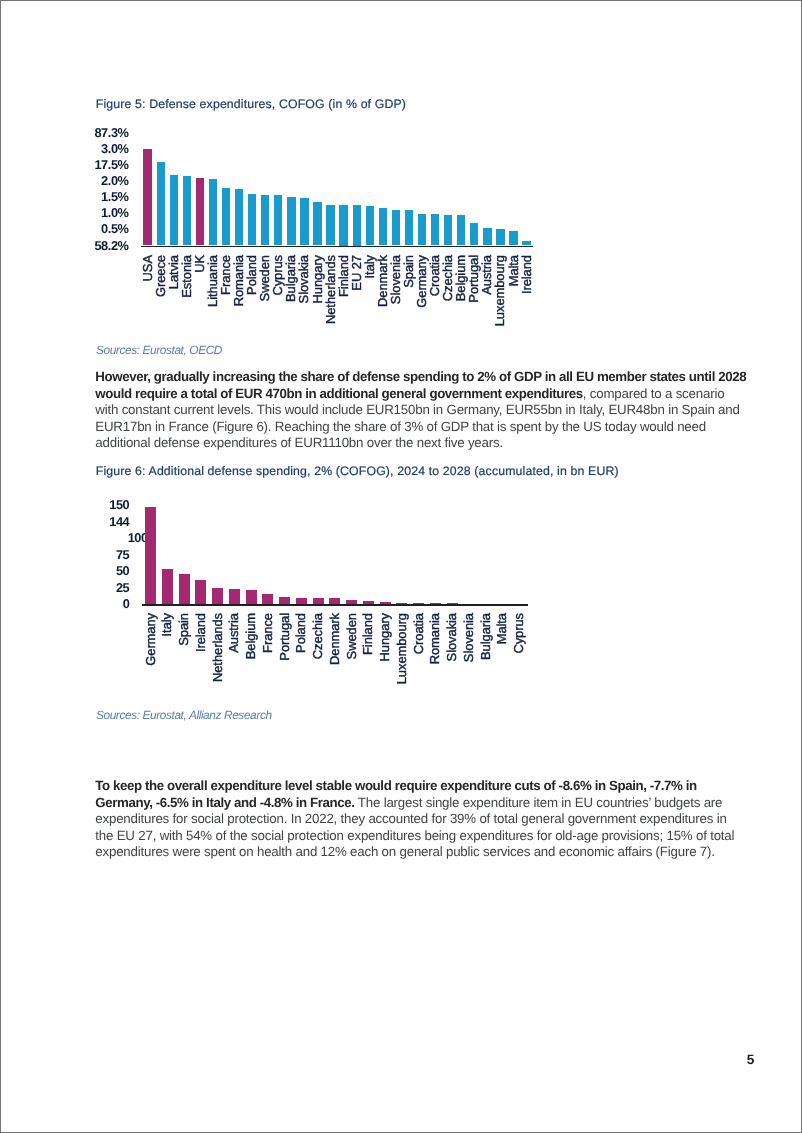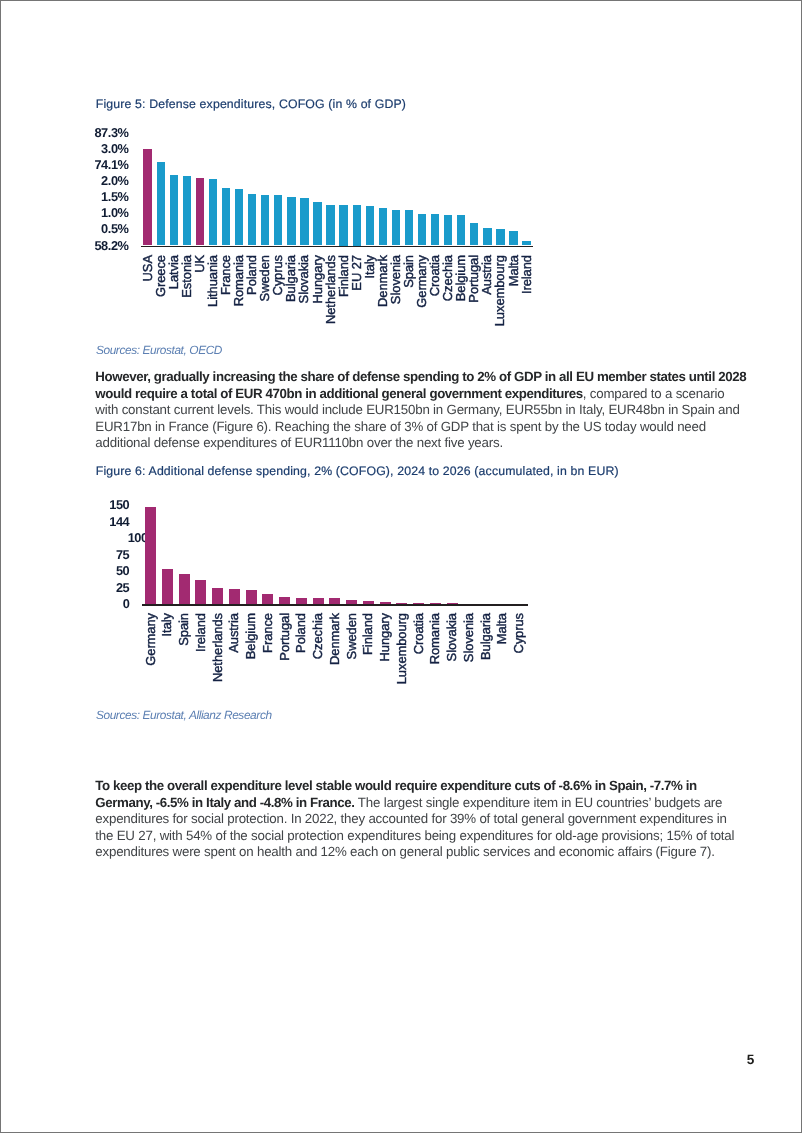--- a/index.html
+++ b/index.html
@@ -31,21 +31,21 @@
 </head>
 <body>
 
 <div class="page">
 
   <div class="fig-title" id="fig5-title" style="left:94.8px;top:95.8px;">Figure 5: Defense expenditures, COFOG (in % of GDP)</div>
 
   <div class="chart" id="chart5" style="left:95.5px;top:119px;width:450px;height:210px;">
       <div class="ylab" style="right: 418px; top: 6.8px;">87.3%</div>
       <div class="ylab" style="right: 418px; top: 22.9px;">3.0%</div>
-      <div class="ylab" style="right: 418px; top: 39px;">74.1%</div>
+      <div class="ylab" style="right: 418px; top: 39px;">17.5%</div>
       <div class="ylab" style="right: 418px; top: 55.1px;">2.0%</div>
       <div class="ylab" style="right: 418px; top: 71.2px;">1.5%</div>
       <div class="ylab" style="right: 418px; top: 87.3px;">1.0%</div>
       <div class="ylab" style="right: 418px; top: 103.4px;">0.5%</div>
       <div class="ylab" style="right: 418px; top: 119.5px;">58.2%</div>
       <div class="bar" style="background: rgb(162, 42, 113); left: 46.9333px; width: 8.4px; height: 96.6px; top: 28.9px;"></div>
       <div class="bar" style="background: rgb(26, 155, 203); left: 60px; width: 8.4px; height: 83.076px; top: 42.424px;"></div>
       <div class="bar" style="background: rgb(26, 155, 203); left: 73.0667px; width: 8.4px; height: 70.196px; top: 55.304px;"></div>
       <div class="bar" style="background: rgb(26, 155, 203); left: 86.1333px; width: 8.4px; height: 69.874px; top: 55.626px;"></div>
       <div class="bar" style="background: rgb(162, 42, 113); left: 99.2px; width: 8.4px; height: 67.942px; top: 57.558px;"></div>
@@ -104,21 +104,21 @@
       <div class="xlab" style="left: 390.867px; top: 134.5px;">Austria</div>
       <div class="xlab" style="left: 403.933px; top: 134.5px;">Luxembourg</div>
       <div class="xlab" style="left: 417px; top: 134.5px;">Malta</div>
       <div class="xlab" style="left: 430.067px; top: 134.5px;">Ireland</div>
     </div>
 
   <div class="src" style="left:94.9px;top:341.5px;">Sources: Eurostat, OECD</div>
 
   <div class="para" style="left:94.3px;top:368.3px;width:652px;"><b>However, gradually increasing the share of defense spending to 2% of GDP in all EU member states until 2028 would require a total of EUR 470bn in additional general government expenditures</b><span>, compared to a scenario with constant current levels. This would include EUR150bn in Germany, EUR55bn in Italy, EUR48bn in Spain and EUR17bn in France (Figure 6). Reaching the share of 3% of GDP that is spent by the US today would need additional defense expenditures of EUR1110bn over the next five years.</span></div>
 
-  <div class="fig-title" id="fig6-title" style="left:94.8px;top:463.2px;">Figure 6: Additional defense spending, 2% (COFOG), 2024 to 2026 (accumulated, in bn EUR)</div>
+  <div class="fig-title" id="fig6-title" style="left:94.8px;top:463.2px;">Figure 6: Additional defense spending, 2% (COFOG), 2024 to 2028 (accumulated, in bn EUR)</div>
 
   <div class="chart" id="chart6" style="left:95.7px;top:495.6px;width:450px;height:190px;">
       <div class="ylab" style="right: 417.4px; top: 2.8px;">150</div>
       <div class="ylab" style="right: 417.4px; top: 19.2667px;">144</div>
       <div class="ylab" style="right: 399px; top: 35.7333px;">100</div>
       <div class="ylab" style="right: 417.4px; top: 52.2px;">75</div>
       <div class="ylab" style="right: 417.4px; top: 68.6667px;">50</div>
       <div class="ylab" style="right: 417.4px; top: 85.1333px;">25</div>
       <div class="ylab" style="right: 417.4px; top: 101.6px;">0</div>
       <div class="bar" style="background: rgb(162, 42, 113); left: 48.4761px; width: 11px; height: 97.4827px; top: 10.1173px;"></div>

